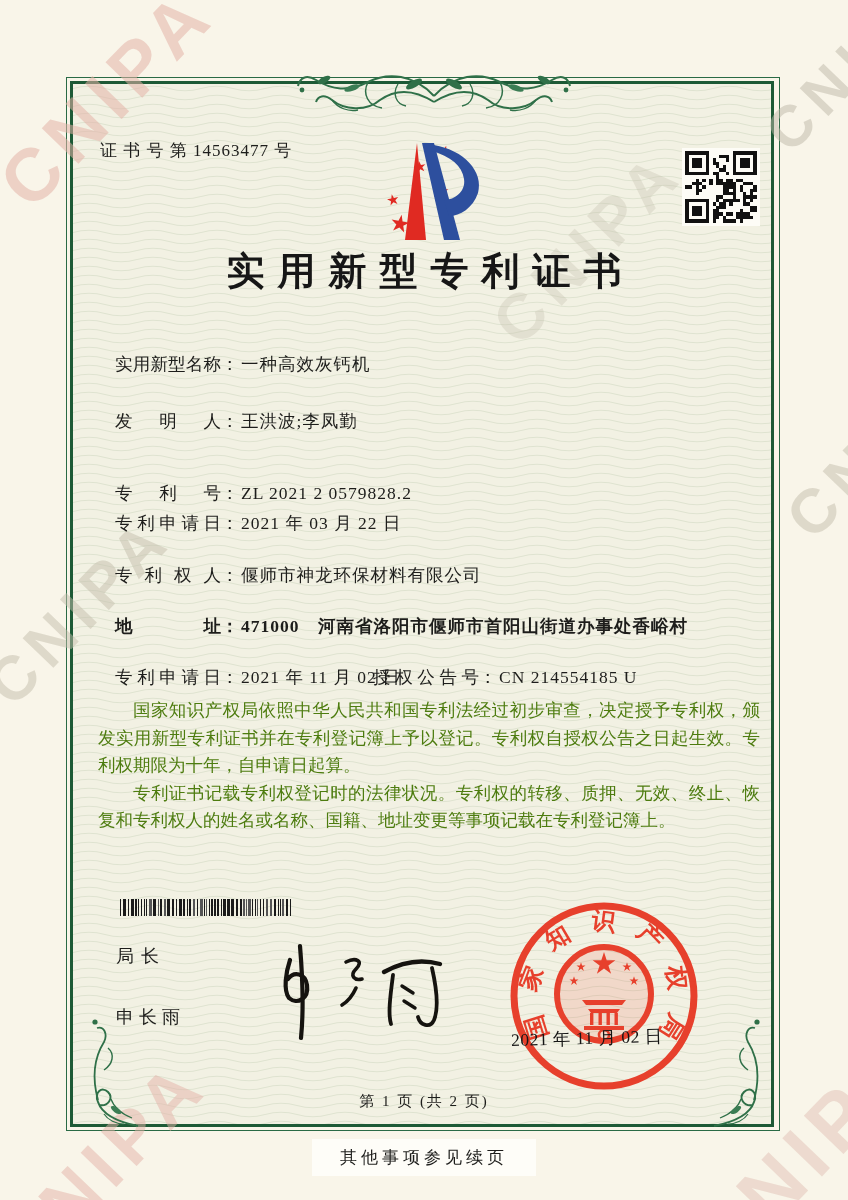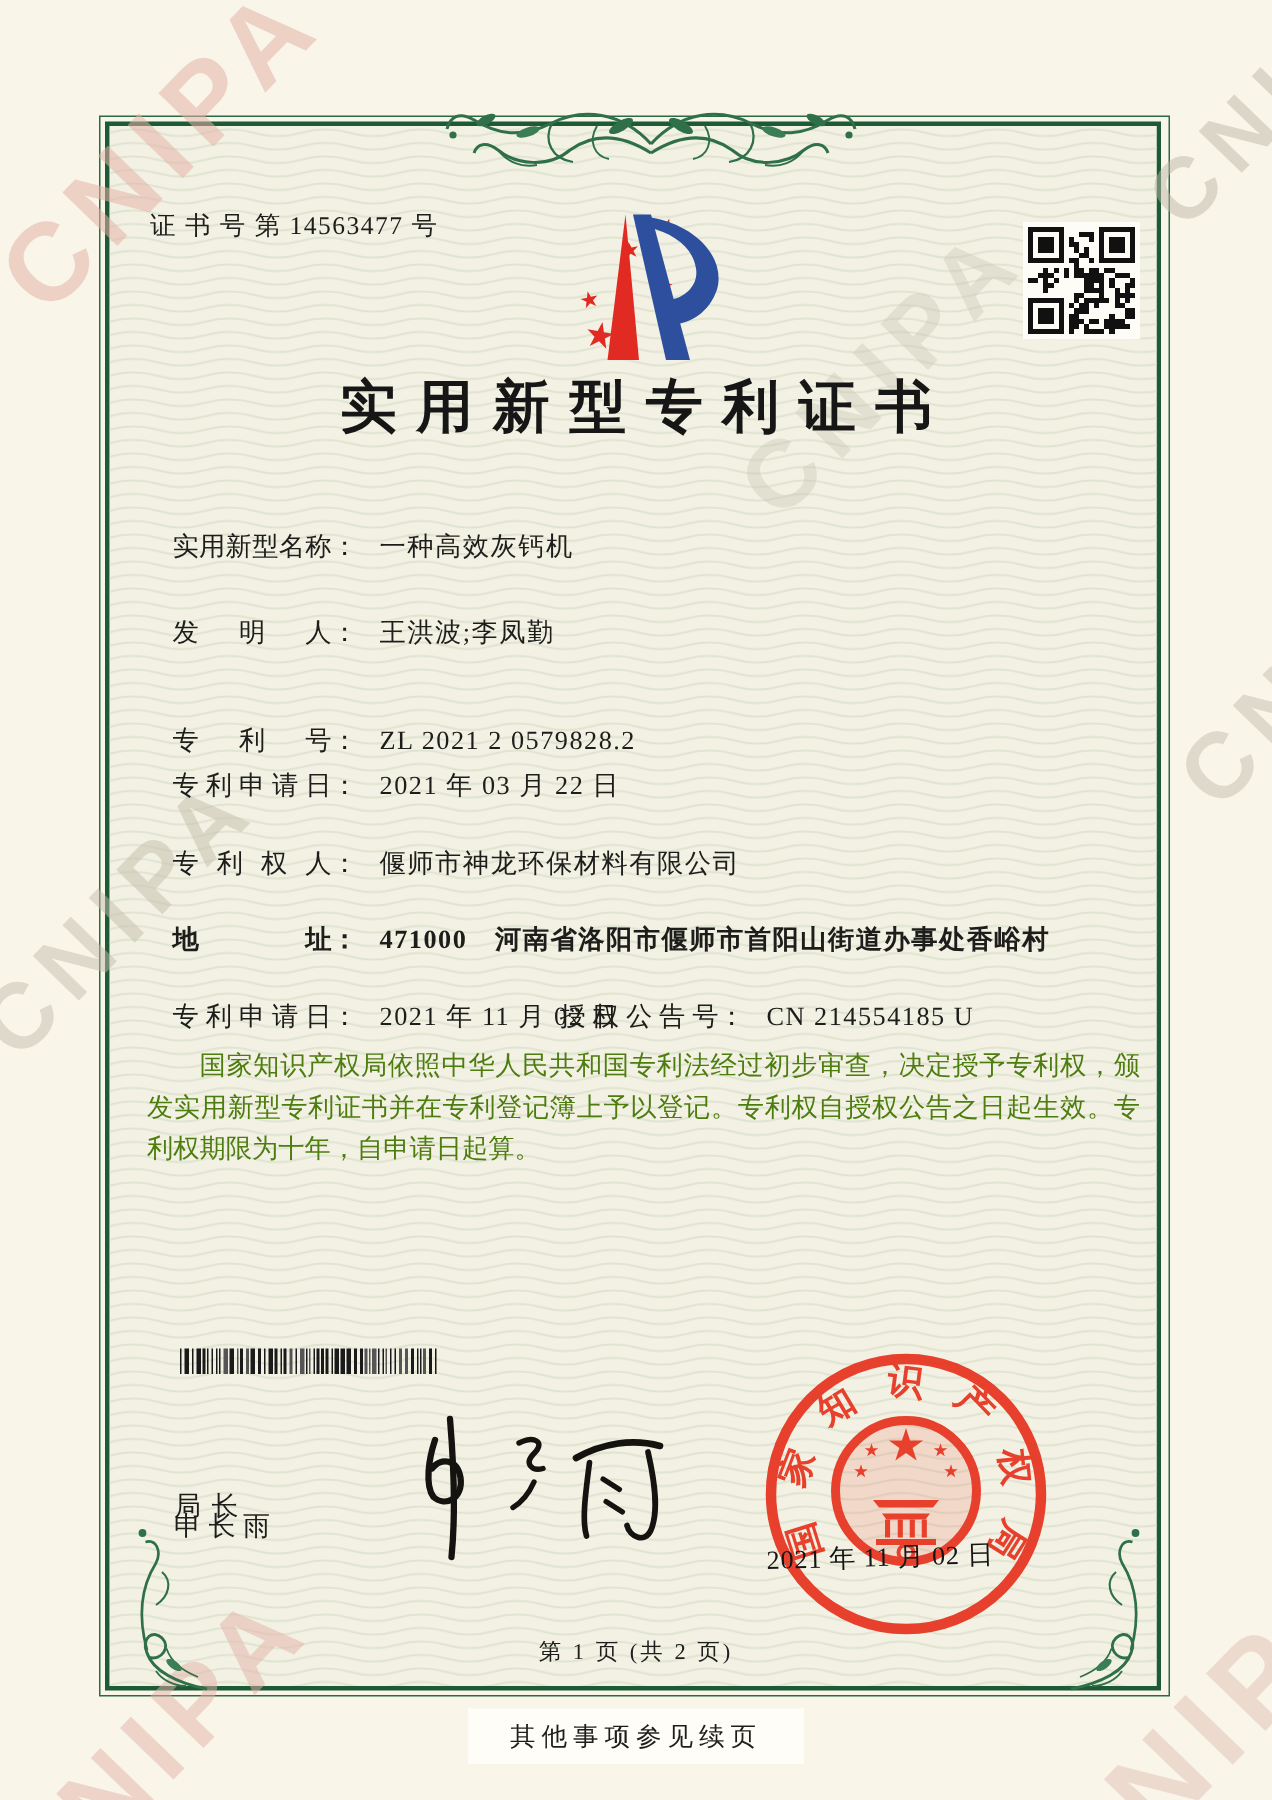--- a/index.html
+++ b/index.html
@@ -27,33 +27,33 @@
   
   .cert-no{position:absolute;left:100px;top:139px;font-size:17px;z-index:2;letter-spacing:1px;}
   .logo-svg{position:absolute;left:356px;top:136px;z-index:2;}
   .qr-svg{position:absolute;left:682px;top:148px;z-index:2;}
   .cert-title{position:absolute;left:0;top:246px;width:100%;text-align:center;z-index:2;
     font-size:38px;font-weight:bold;letter-spacing:13px;text-indent:13px;color:#161616;}
   
   .field-row{position:absolute;left:115px;font-size:17.5px;z-index:2;white-space:nowrap;}
   .flabel{display:inline-block;width:106px;text-align:justify;text-align-last:justify;}
   .fcolon{display:inline-block;width:20px;}
-  .fvalue{letter-spacing:1px;margin-left:12px;}
+  .fvalue{letter-spacing:1px;}
   .row-1{top:352px;} .row-2{top:409px;} .row-3{top:481px;}
   .row-4{top:511px;} .row-5{top:563px;} .row-6{top:614px;font-weight:bold;}
   .row-grant-a{top:665px;} .row-grant-b{top:665px;left:373px;}
   
   .paras{position:absolute;left:98px;top:697px;width:662px;z-index:2;
     font-size:17.5px;line-height:27.5px;text-align:justify;color:#4d7c0f;}
   .paras p{margin:0;text-indent:2em;}
   
   .barcode{position:absolute;left:120px;top:899px;height:17px;z-index:2;font-size:0;}
   .barcode i{display:inline-block;height:17px;}
   
-  .signoff-title{position:absolute;left:116px;top:992px;font-size:18px;letter-spacing:7px;z-index:2;}
+  .signoff-title{position:absolute;left:116px;top:944px;font-size:18px;letter-spacing:7px;z-index:2;}
   .signoff-name{position:absolute;left:116px;top:1005px;font-size:18px;letter-spacing:5px;z-index:2;text-align:right;}
   .sig-svg{position:absolute;left:250px;top:940px;z-index:3;}
   
   .seal-svg{position:absolute;left:504px;top:896px;z-index:2;opacity:.95;}
   .seal-date{position:absolute;left:511px;top:1026px;z-index:3;font-size:17.5px;color:#151515;
     letter-spacing:.5px;transform:rotate(-1.5deg);white-space:nowrap;}
   
   .page-info{position:absolute;left:0;top:1092px;width:100%;text-align:center;font-size:15px;letter-spacing:2px;z-index:2;}
   .cont-note{position:absolute;left:50%;top:1139px;transform:translateX(-50%);z-index:2;
     background:#fefdf8;padding:7px 28px;font-size:17px;letter-spacing:4px;}
@@ -287,20 +287,21 @@
 </div>
 <div class="field-row row-grant-a">
   <span class="flabel">专利申请日</span><span class="fcolon">：</span><span class="fvalue">2021 年 11 月 02 日</span>
 </div>
 <div class="field-row row-grant-b">
   <span class="flabel">授权公告号</span><span class="fcolon">：</span><span class="fvalue">CN 214554185 U</span>
 </div>
 
 <div class="paras">
   <p>国家知识产权局依照中华人民共和国专利法经过初步审查，决定授予专利权，颁发实用新型专利证书并在专利登记簿上予以登记。专利权自授权公告之日起生效。专利权期限为十年，自申请日起算。</p>
+  <p>专利证书记载专利权登记时的法律状况。专利权的转移、质押、无效、终止、恢复和专利权人的姓名或名称、国籍、地址变更等事项记载在专利登记簿上。</p>
 </div>
 
 <div class="barcode" id="barcode"><i style="width: 1px; margin-right: 2px; background: rgb(26, 26, 26);"></i><i style="width: 3px; margin-right: 2px; background: rgb(26, 26, 26);"></i><i style="width: 1px; margin-right: 2px; background: rgb(26, 26, 26);"></i><i style="width: 3px; margin-right: 1px; background: rgb(26, 26, 26);"></i><i style="width: 2px; margin-right: 1px; background: rgb(26, 26, 26);"></i><i style="width: 1px; margin-right: 2px; background: rgb(26, 26, 26);"></i><i style="width: 1px; margin-right: 2px; background: rgb(26, 26, 26);"></i><i style="width: 1px; margin-right: 1px; background: rgb(26, 26, 26);"></i><i style="width: 1px; margin-right: 2px; background: rgb(26, 26, 26);"></i><i style="width: 3px; margin-right: 1px; background: rgb(85, 85, 85);"></i><i style="width: 3px; margin-right: 2px; background: rgb(26, 26, 26);"></i><i style="width: 1px; margin-right: 1px; background: rgb(85, 85, 85);"></i><i style="width: 2px; margin-right: 2px; background: rgb(26, 26, 26);"></i><i style="width: 2px; margin-right: 1px; background: rgb(85, 85, 85);"></i><i style="width: 3px; margin-right: 2px; background: rgb(26, 26, 26);"></i><i style="width: 2px; margin-right: 2px; background: rgb(26, 26, 26);"></i><i style="width: 1px; margin-right: 2px; background: rgb(26, 26, 26);"></i><i style="width: 3px; margin-right: 1px; background: rgb(26, 26, 26);"></i><i style="width: 2px; margin-right: 2px; background: rgb(26, 26, 26);"></i><i style="width: 1px; margin-right: 1px; background: rgb(26, 26, 26);"></i><i style="width: 2px; margin-right: 2px; background: rgb(26, 26, 26);"></i><i style="width: 2px; margin-right: 2px; background: rgb(85, 85, 85);"></i><i style="width: 1px; margin-right: 2px; background: rgb(26, 26, 26);"></i><i style="width: 3px; margin-right: 1px; background: rgb(85, 85, 85);"></i><i style="width: 1px; margin-right: 1px; background: rgb(26, 26, 26);"></i><i style="width: 1px; margin-right: 2px; background: rgb(85, 85, 85);"></i><i style="width: 1px; margin-right: 1px; background: rgb(26, 26, 26);"></i><i style="width: 2px; margin-right: 1px; background: rgb(26, 26, 26);"></i><i style="width: 2px; margin-right: 1px; background: rgb(26, 26, 26);"></i><i style="width: 2px; margin-right: 2px; background: rgb(26, 26, 26);"></i><i style="width: 1px; margin-right: 1px; background: rgb(26, 26, 26);"></i><i style="width: 3px; margin-right: 1px; background: rgb(26, 26, 26);"></i><i style="width: 3px; margin-right: 1px; background: rgb(26, 26, 26);"></i><i style="width: 3px; margin-right: 2px; background: rgb(26, 26, 26);"></i><i style="width: 2px; margin-right: 2px; background: rgb(26, 26, 26);"></i><i style="width: 2px; margin-right: 1px; background: rgb(26, 26, 26);"></i><i style="width: 2px; margin-right: 1px; background: rgb(85, 85, 85);"></i><i style="width: 1px; margin-right: 1px; background: rgb(85, 85, 85);"></i><i style="width: 3px; margin-right: 1px; background: rgb(85, 85, 85);"></i><i style="width: 1px; margin-right: 2px; background: rgb(26, 26, 26);"></i><i style="width: 1px; margin-right: 1px; background: rgb(26, 26, 26);"></i><i style="width: 1px; margin-right: 2px; background: rgb(85, 85, 85);"></i><i style="width: 1px; margin-right: 2px; background: rgb(26, 26, 26);"></i><i style="width: 1px; margin-right: 2px; background: rgb(26, 26, 26);"></i><i style="width: 2px; margin-right: 2px; background: rgb(85, 85, 85);"></i><i style="width: 2px; margin-right: 2px; background: rgb(85, 85, 85);"></i><i style="width: 2px; margin-right: 2px; background: rgb(26, 26, 26);"></i><i style="width: 1px; margin-right: 1px; background: rgb(26, 26, 26);"></i><i style="width: 1px; margin-right: 1px; background: rgb(26, 26, 26);"></i><i style="width: 2px; margin-right: 2px; background: rgb(85, 85, 85);"></i><i style="width: 2px; margin-right: 2px; background: rgb(26, 26, 26);"></i><i style="width: 1px; margin-right: 2px; background: rgb(26, 26, 26);"></i></div>
 
 <div class="signoff-title">局长</div>
 <div class="signoff-name">申长雨</div>
 
 <svg class="sig-svg" width="210" height="105" viewBox="0 0 210 105">
   <g stroke="#15130f" fill="none" stroke-width="4.2" stroke-linecap="round" stroke-linejoin="round">
     <path d="M40,20 C36,32 33,50 39,58 C47,65 59,59 57,45 C55,33 44,31 38,39"></path>

